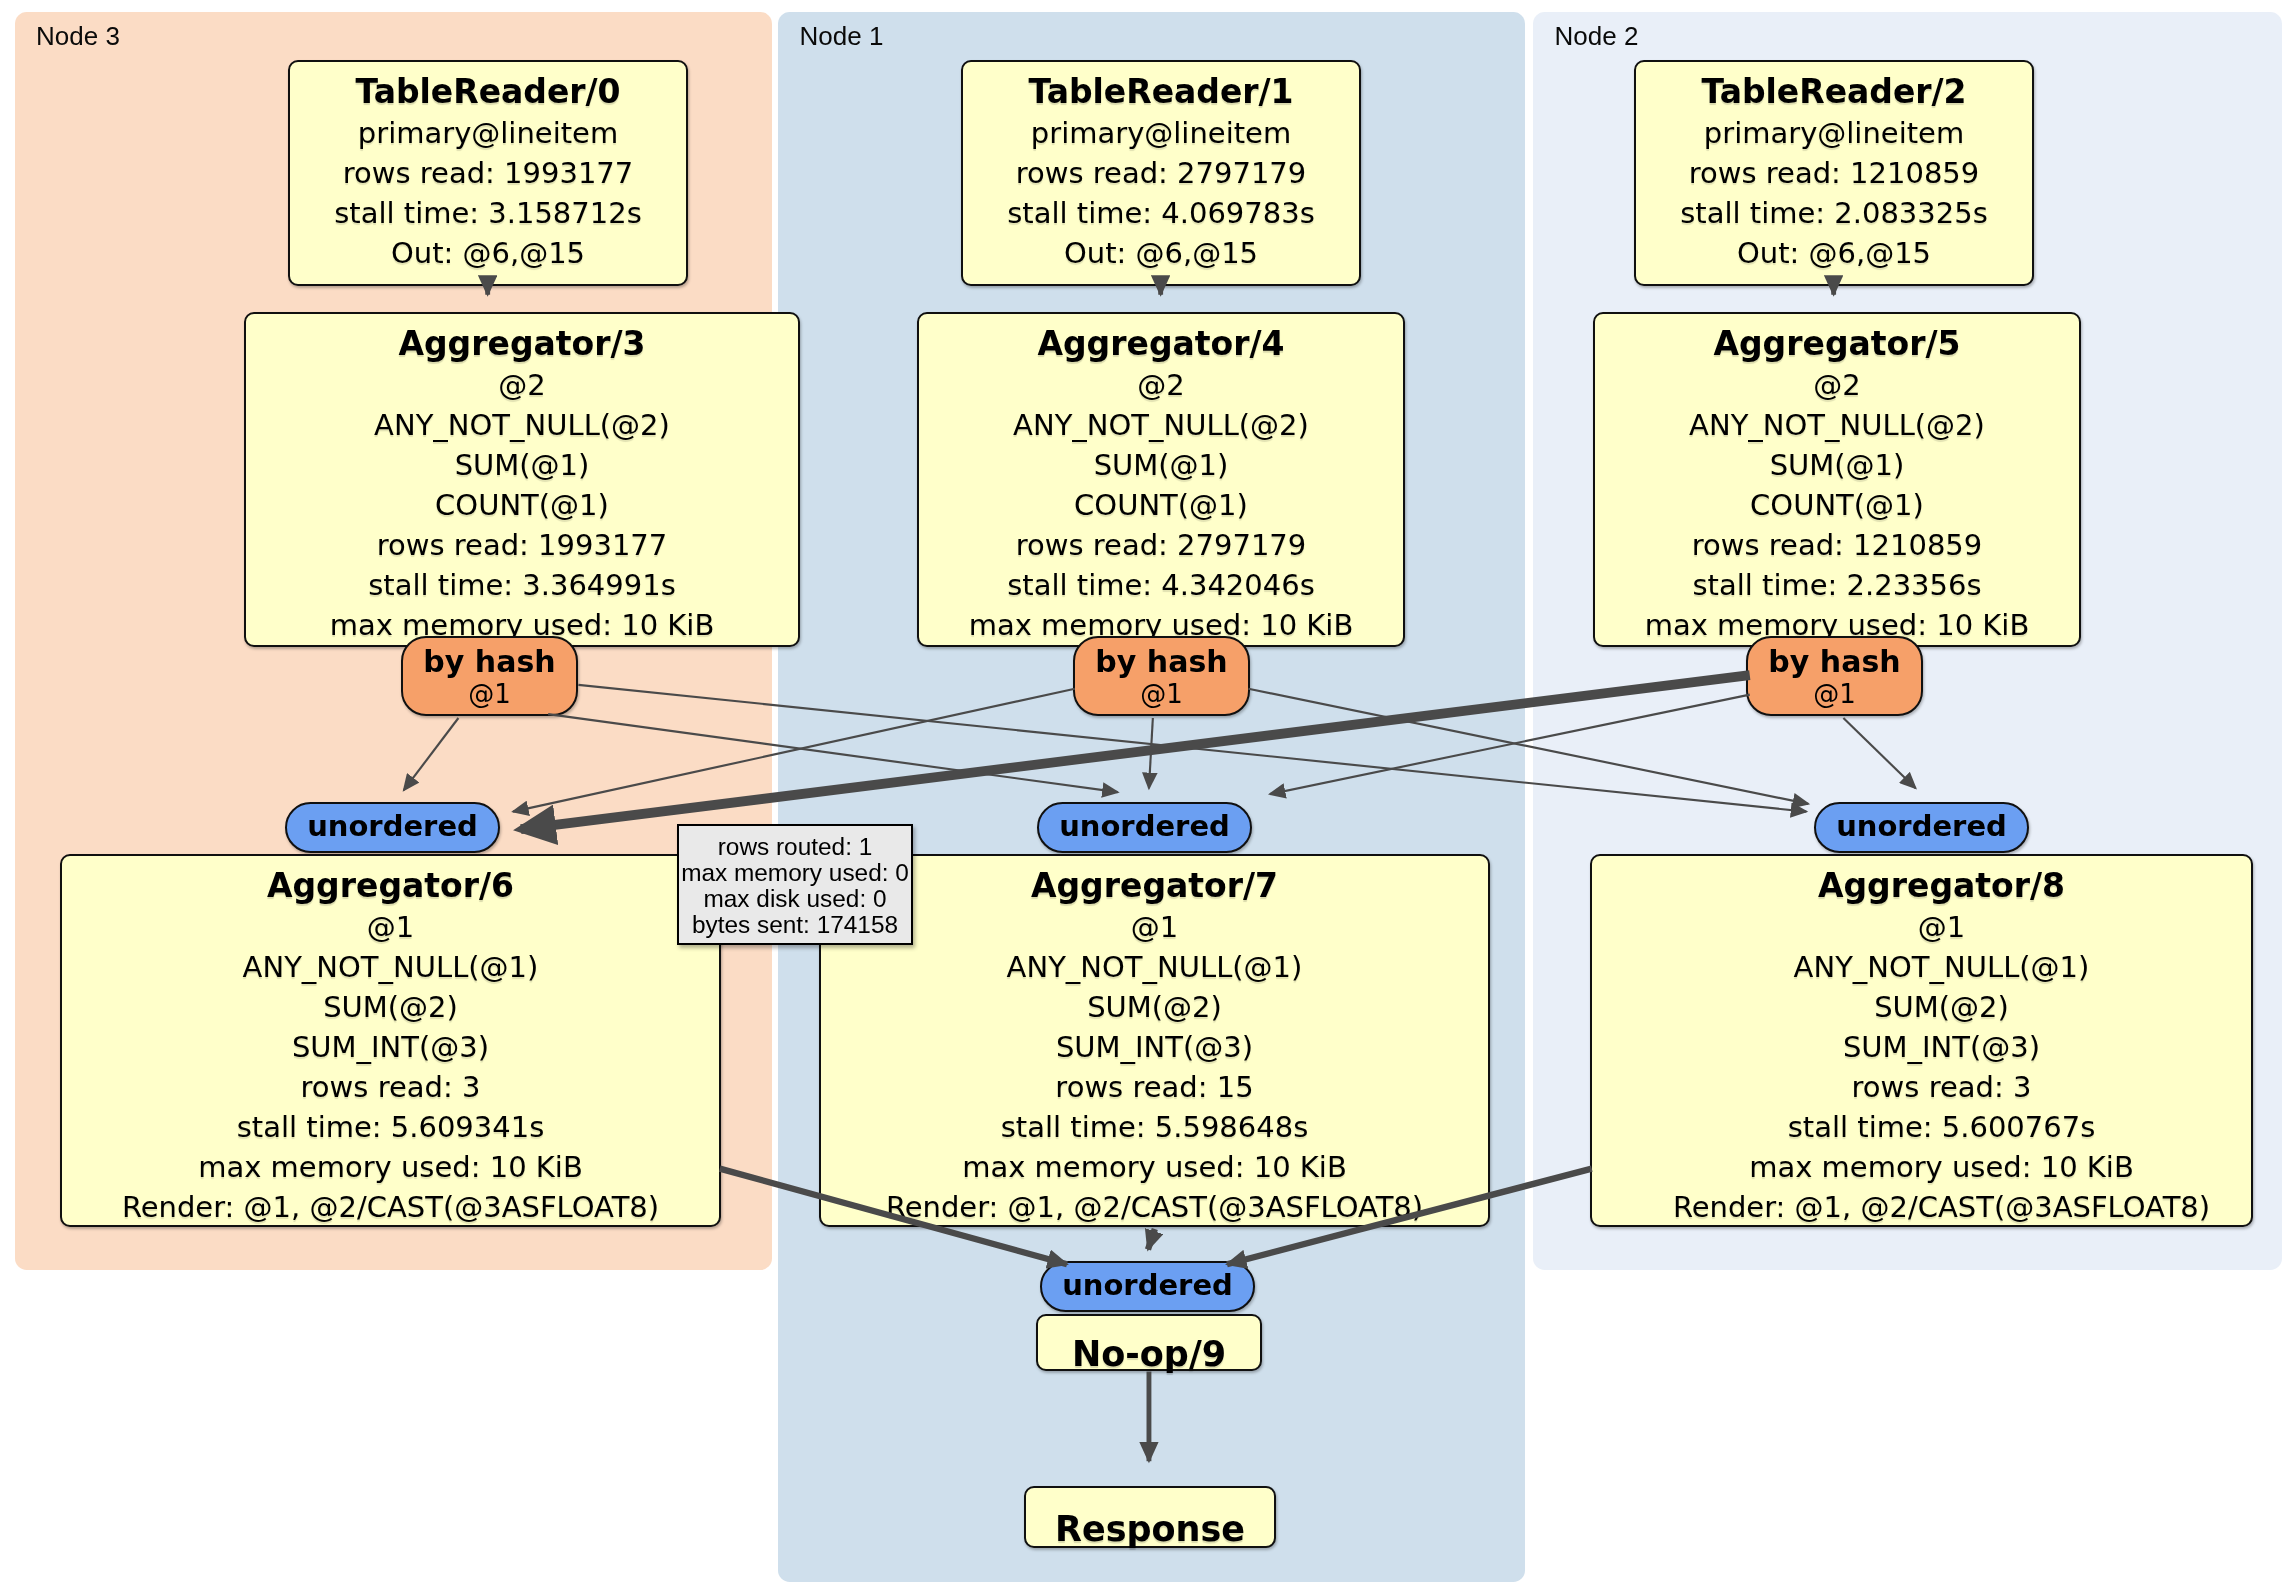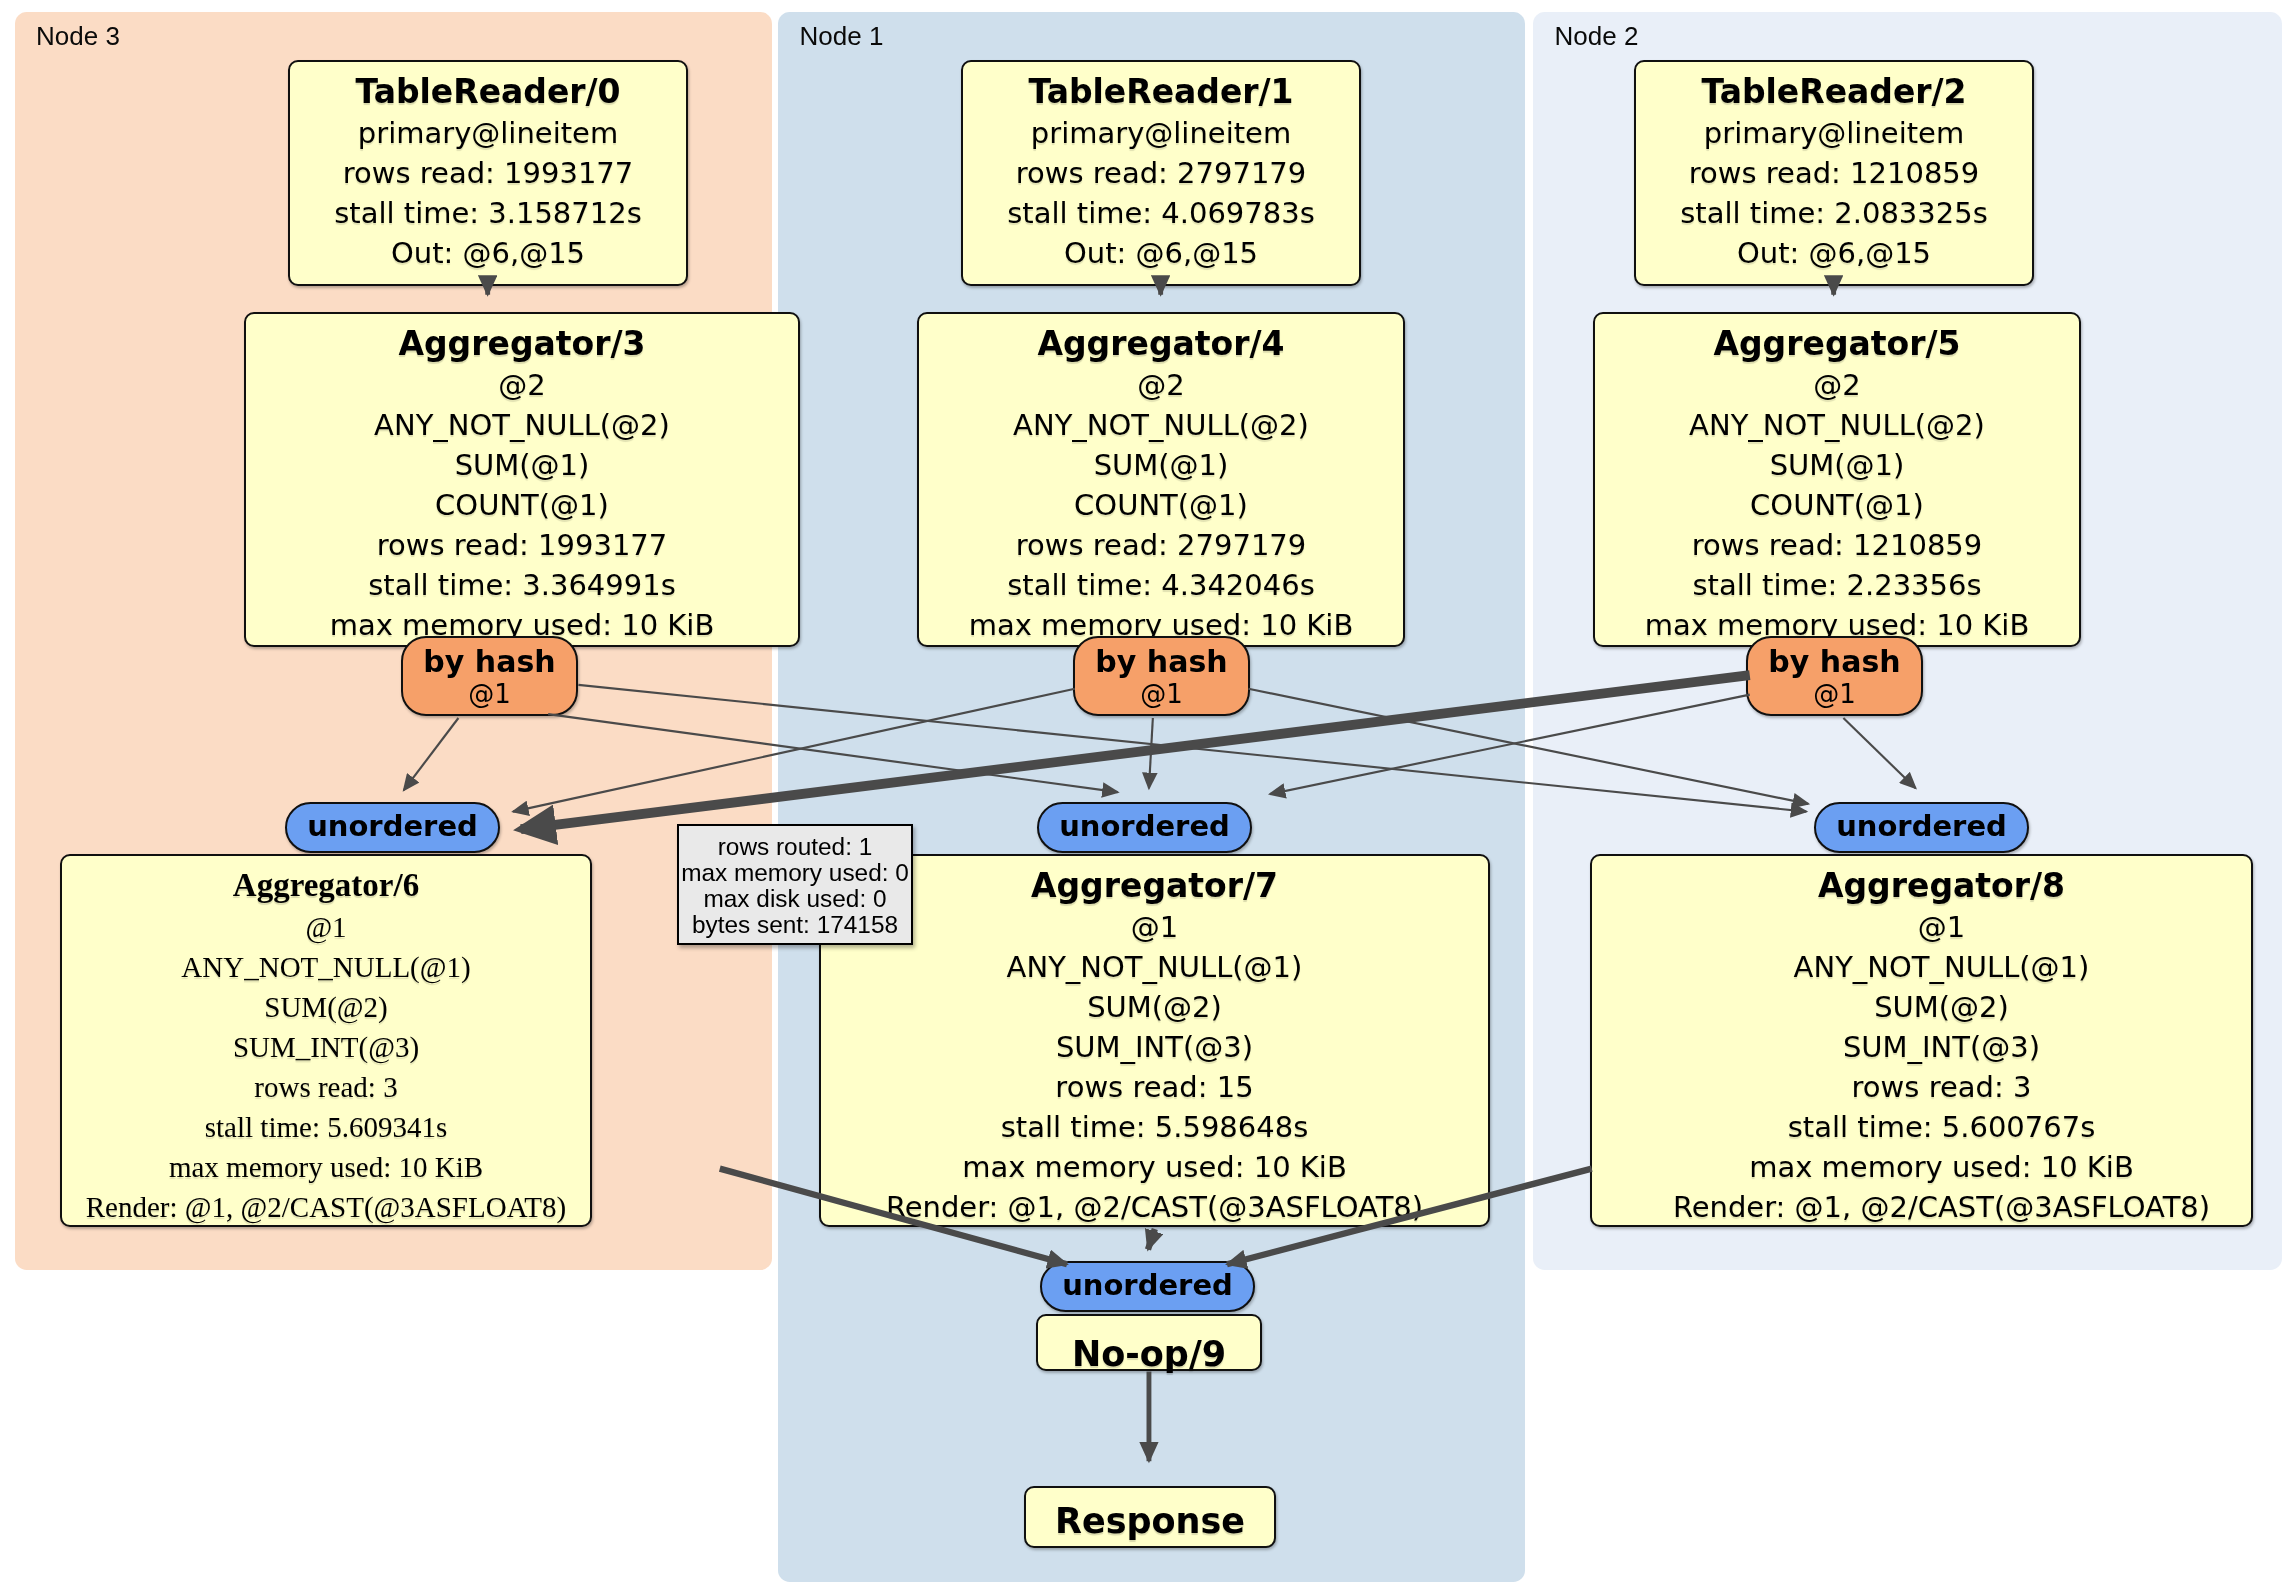--- a/index.html
+++ b/index.html
@@ -26,26 +26,26 @@
     box-shadow:1px 2px 2.9px rgba(0,0,0,0.28); padding-top:7.8px;
   }
   .btitle{font-weight:bold; font-size:33px; line-height:43px; text-shadow:0 2px 1px rgba(0,0,0,0.15);}
   .bline{font-size:29px; line-height:40px; text-shadow:0 2px 1px rgba(0,0,0,0.12); white-space:nowrap;}
   #tr0{left:288px; top:60px; width:400px; height:226px;}
   #agg3{left:244px; top:312px; width:556px; height:335px;}
   #tr1{left:961px; top:60px; width:400px; height:226px;}
   #agg4{left:917px; top:312px; width:488px; height:335px;}
   #tr2{left:1634px; top:60px; width:400px; height:226px;}
   #agg5{left:1593px; top:312px; width:488px; height:335px;}
-  #agg6{left:60px;  top:854px; width:532px; height:373px;font-family:Liberation Serif, serif;}
+  #agg6{left:60px;  top:854px; width:661px; height:373px;}
   #agg7{left:819px; top:854px; width:671px; height:373px;}
   #agg8{left:1590px;top:854px; width:663px; height:373px;padding-left:40px;}
   #noop{left:1036px; top:1314px; width:226px; height:57px; padding-top:12px;}
   #noop .btitle{font-size:35px; line-height:53px;}
-  #resp{left:1024px; top:1486px; width:252px; height:62px; padding-top:4px;}
+  #resp{left:1024px; top:1486px; width:252px; height:62px; padding-top:12px;}
   #resp .btitle{font-size:35px; line-height:59px;}
   .router{
     position:absolute; background:var(--router-fill); border:2.9px solid #101010;
     border-radius:25px; box-sizing:border-box; text-align:center; z-index:2;
     box-shadow:1px 2px 2.9px rgba(0,0,0,0.28); padding-top:5.9px;
   }
   .rlabel{font-weight:bold; font-size:30px; line-height:36px;}
   .rdetail{font-size:26px; line-height:29px;}
   #b3{left:401px;  top:636px; width:177px; height:80px;}
   #b1{left:1073px; top:636px; width:177px; height:80px;}

